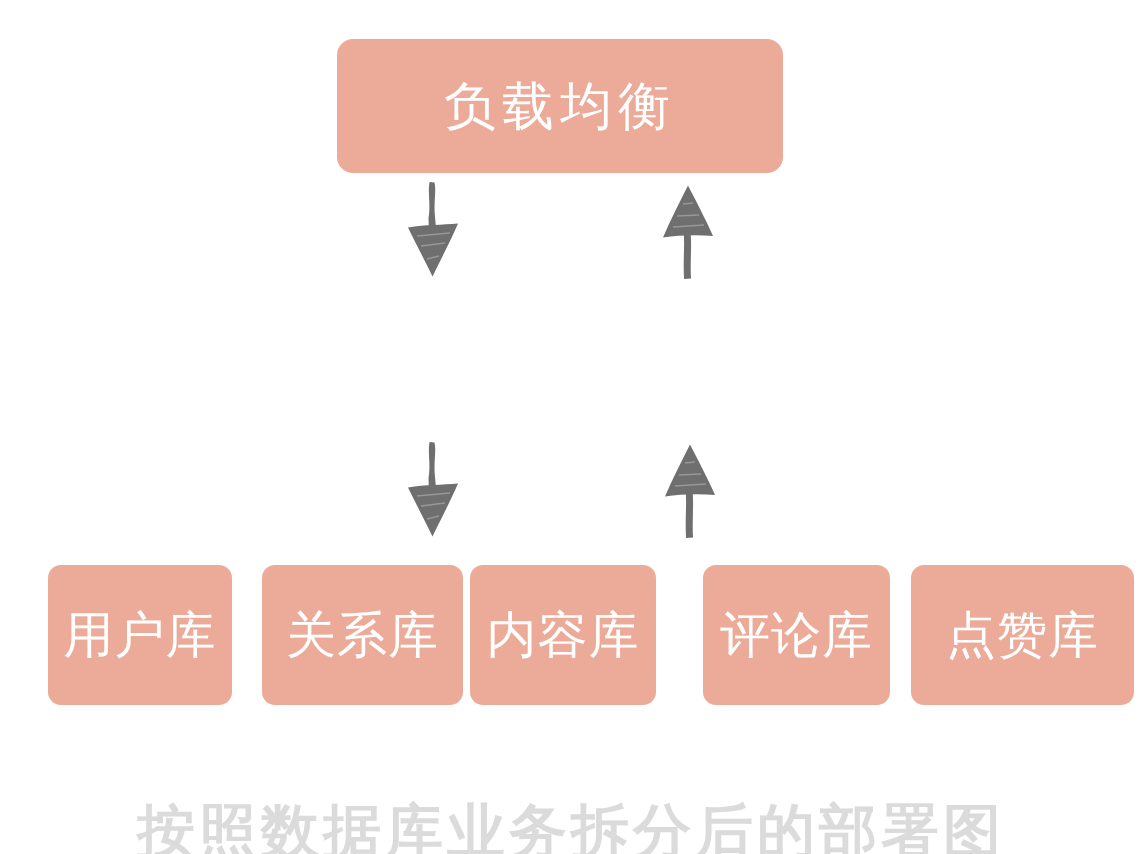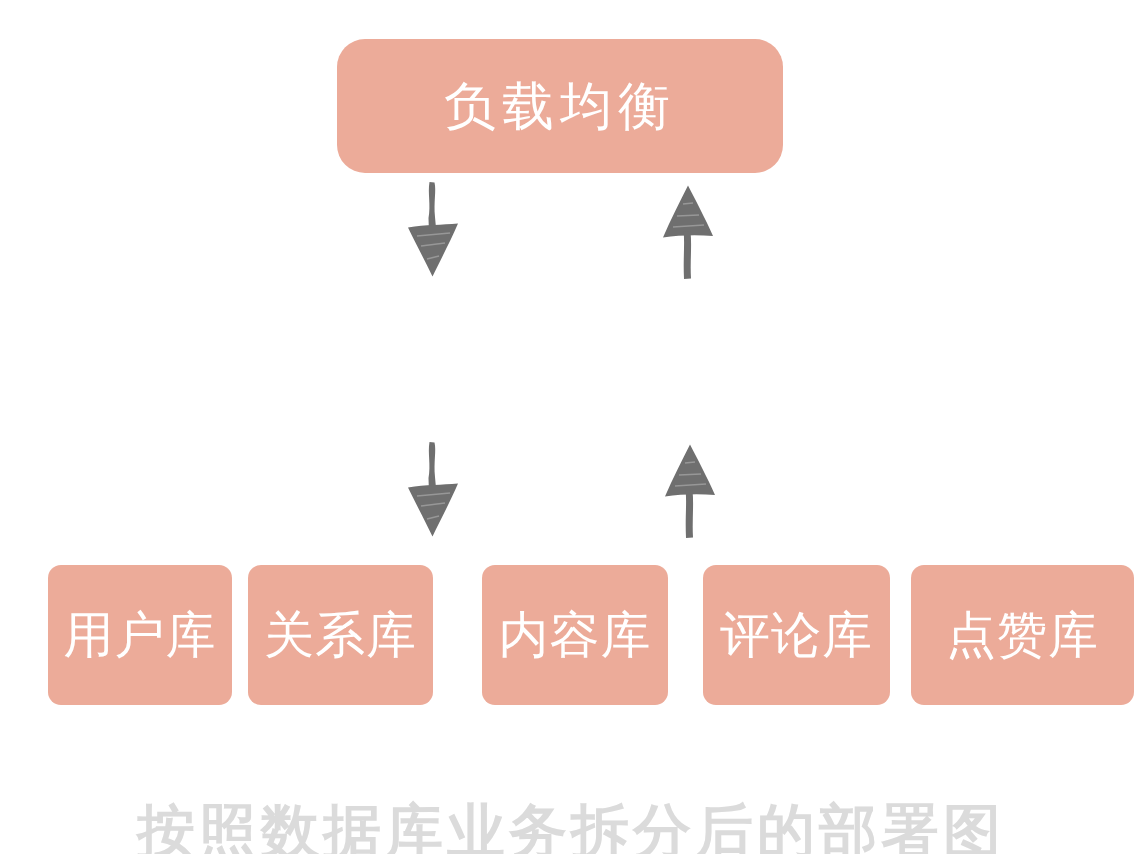--- a/index.html
+++ b/index.html
@@ -11,21 +11,21 @@
   .canvas {
     position: relative;
     width: 1142px;
     height: 854px;
     background: #ffffff;
     overflow: hidden;
   }
   .node {
     position: absolute;
     background: #ECAB99;
-    border-radius: 28px;
+    border-radius: 16px;
     display: flex;
     align-items: center;
     justify-content: center;
     color: #ffffff;
     text-align: center;
     line-height: 1;
   }
   .node.tier {
     left: 337px;
     width: 446px;
@@ -34,22 +34,22 @@
   .node.tier.lb   { top: 39px;  font-size: 52px; letter-spacing: 6px; }
   .node.tier.app  { top: 292px; font-size: 52px; letter-spacing: 4px; }
   .node.db {
     top: 565px;
     height: 140px;
     font-size: 50px;
     letter-spacing: 1px;
     border-radius: 13px;
   }
   .db1 { left: 48px;  width: 184px; }
-  .db2 { left: 248px; width: 185px; }
-  .db3 { left: 470px; width: 186px; margin-left: 12px; }
+  .db2 { left: 262px; width: 201px; }
+  .db3 { left: 470px; width: 186px; }
   .db4 { left: 703px; width: 187px; }
   .db5 { left: 911px; width: 223px; }
   .arrow {
     position: absolute;
     width: 56px;
     height: 100px;
   }
   .arrow svg { display: block; width: 100%; height: 100%; }
   .a1-down { left: 405px; top: 180px; }
   .a1-up   { left: 660px; top: 182px; }

